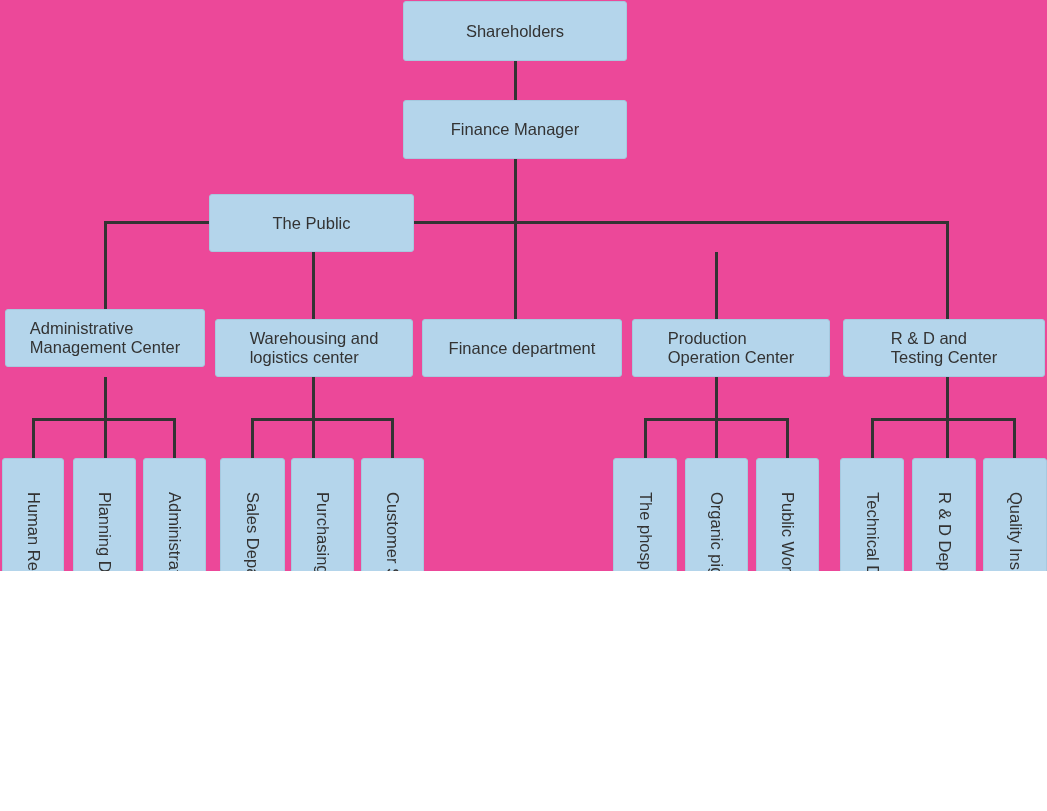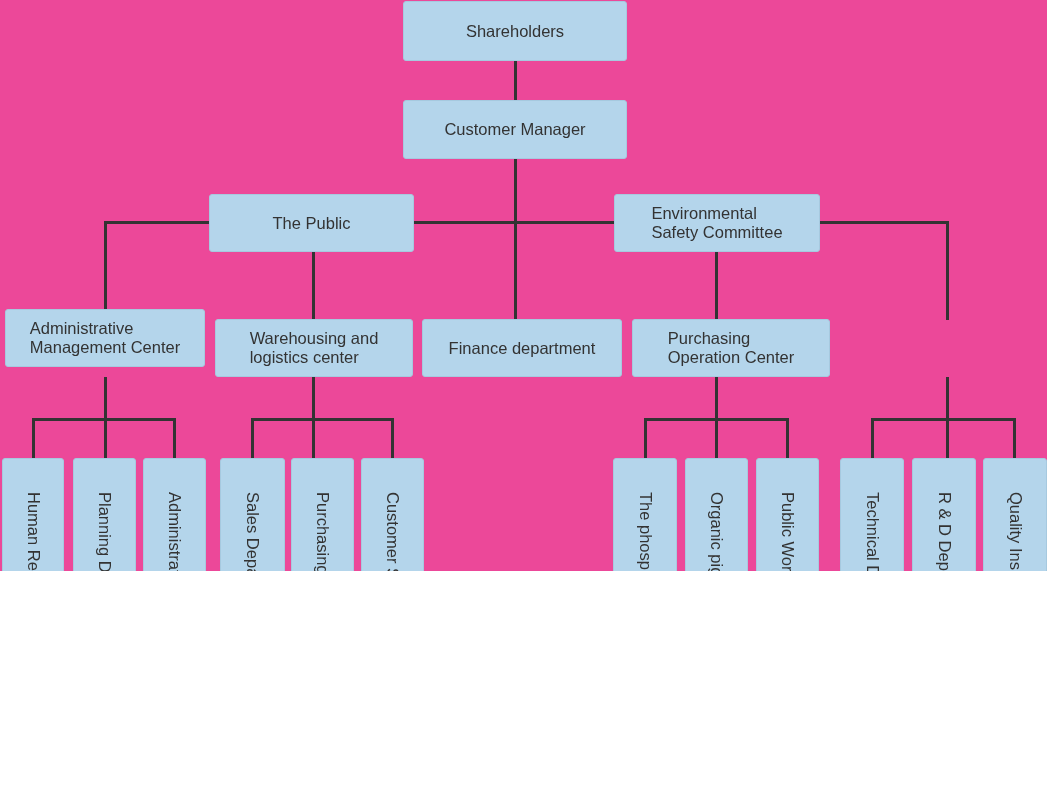--- a/index.html
+++ b/index.html
@@ -80,45 +80,45 @@
   <div class="line v" style="left:946px;top:377px;height:81px"></div>
   <div class="line h" style="left:871px;top:418px;width:144px"></div>
   <div class="line v" style="left:871px;top:418px;height:40px"></div>
   <div class="line v" style="left:1013px;top:418px;height:40px"></div>
 
   <div class="box hbox" style="left:403px;top:1px;width:224px;height:60px">
     <span class="lbl">Shareholders</span>
   </div>
 
   <div class="box hbox" style="left:403px;top:100px;width:224px;height:59px">
-    <span class="lbl">Customer Manager</span>
+    <span class="lbl">Finance Manager</span>
   </div>
 
   <div class="box hbox" style="left:209px;top:194px;width:205px;height:58px">
     <span class="lbl">The Public</span>
-  </div>
-  <div class="box hbox" style="left:614px;top:194px;width:206px;height:58px">
-    <span class="lbl">Environmental
-Safety Committee</span>
   </div>
 
   <div class="box hbox" style="left:5px;top:309px;width:200px;height:58px">
     <span class="lbl">Administrative
 Management Center</span>
   </div>
   <div class="box hbox" style="left:422px;top:319px;width:200px;height:58px">
     <span class="lbl">Finance department</span>
   </div>
   <div class="box hbox" style="left:215px;top:319px;width:198px;height:58px">
     <span class="lbl">Warehousing and
 logistics center</span>
   </div>
   <div class="box hbox" style="left:632px;top:319px;width:198px;height:58px">
-    <span class="lbl">Purchasing
+    <span class="lbl">Production
 Operation Center</span>
+  </div>
+  <div class="box hbox" style="left:843px;top:319px;width:202px;height:58px">
+    <span class="lbl">R &amp; D and
+Testing Center</span>
   </div>
 
   <div class="box vbox" style="left:2px;top:458px;width:62px;height:346px">
     <span class="lbl">Human Resources Department</span>
   </div>
   <div class="box vbox" style="left:73px;top:458px;width:63px;height:346px">
     <span class="lbl">Planning Department</span>
   </div>
   <div class="box vbox" style="left:143px;top:458px;width:63px;height:346px">
     <span class="lbl">Administration</span>

